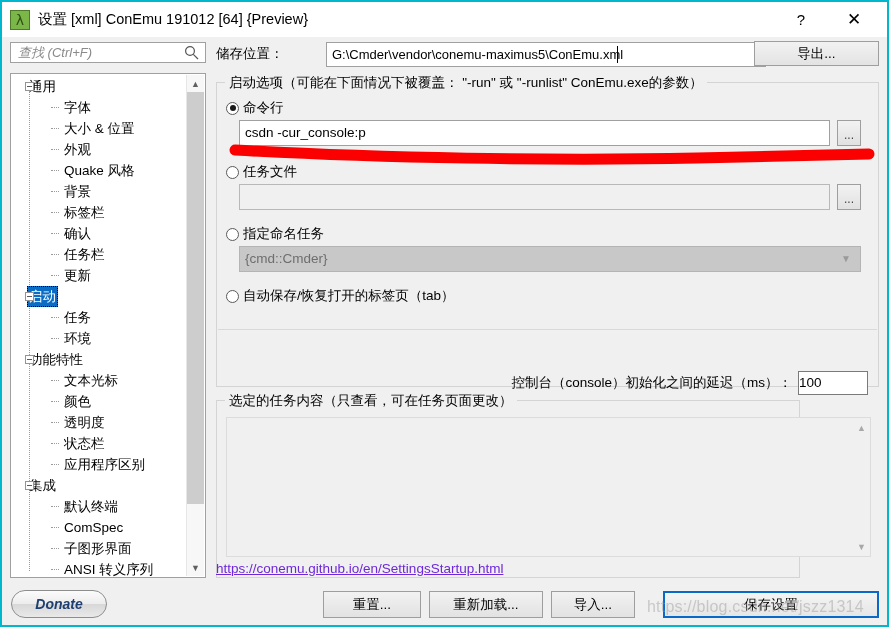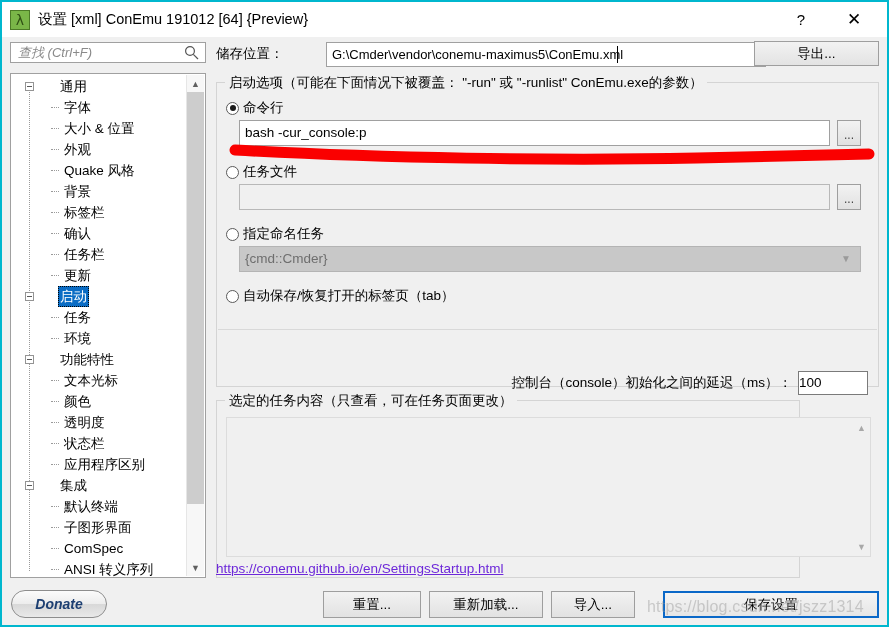--- a/index.html
+++ b/index.html
@@ -133,21 +133,21 @@
     justify-content: center;
   }
   .tnode .expander::before {
     content: "";
     display: block;
     width: 5px;
     height: 1px;
     background: #5a5a5a;
   }
   .tnode .lbl { display: inline-block; padding: 0 2px; }
-  .tnode.lvl0 .lbl { margin-left: 47px; }
+  .tnode.lvl0 .lbl { margin-left: 16px; }
   .tnode.lvl1 .lbl { margin-left: 51px; }
   .tnode.lvl1::before {
     content: "";
     position: absolute;
     left: 40px; top: 10px;
     width: 8px; height: 0;
     border-top: 1px dotted #9a9a9a;
   }
   .tnode.selected > .lbl {
     background: #0a6cc4;
@@ -522,24 +522,24 @@
           <span class="lbl">应用程序区别</span>
         </div>
         <div class="tnode lvl0">
           <span class="expander"></span>
           <span class="lbl">集成</span>
         </div>
         <div class="tnode lvl1">
           <span class="lbl">默认终端</span>
         </div>
         <div class="tnode lvl1">
+          <span class="lbl">ComSpec</span>
+        </div>
+        <div class="tnode lvl1">
           <span class="lbl">子图形界面</span>
-        </div>
-        <div class="tnode lvl1">
-          <span class="lbl">ComSpec</span>
         </div>
         <div class="tnode lvl1">
           <span class="lbl">ANSI 转义序列</span>
         </div>
       </div>
     <div id="tree-sb">
       <div class="sb-arrow up">▲</div>
       <div id="tree-sb-thumb"></div>
       <div class="sb-arrow down">▼</div>
     </div>
@@ -553,21 +553,21 @@
       <button id="export-btn">导出...</button>
     </div>
 
     <div class="groupbox" id="gb-startup">
       <span class="gb-title">启动选项（可能在下面情况下被覆盖： "-run" 或 "-runlist" ConEmu.exe的参数）</span>
 
       <div class="radio-row" style="left:9px; top:16px;">
         <span class="radio checked"></span>
         <span>命令行</span>
       </div>
-      <div class="field" style="left:22px; top:37px; width:591px;">bash -cur_console:p</div>
+      <div class="field" style="left:22px; top:37px; width:591px;">csdn -cur_console:p</div>
       <div class="dots-btn" style="left:620px; top:37px;">...</div>
 
       <div class="radio-row" style="left:9px; top:80px;">
         <span class="radio"></span>
         <span>任务文件</span>
       </div>
       <div class="field" style="left:22px; top:101px; width:591px; background:#f0f0f0; border-color:#b8b8b8;"></div>
       <div class="dots-btn" style="left:620px; top:101px;">...</div>
 
       <div class="radio-row" style="left:9px; top:142px;">

